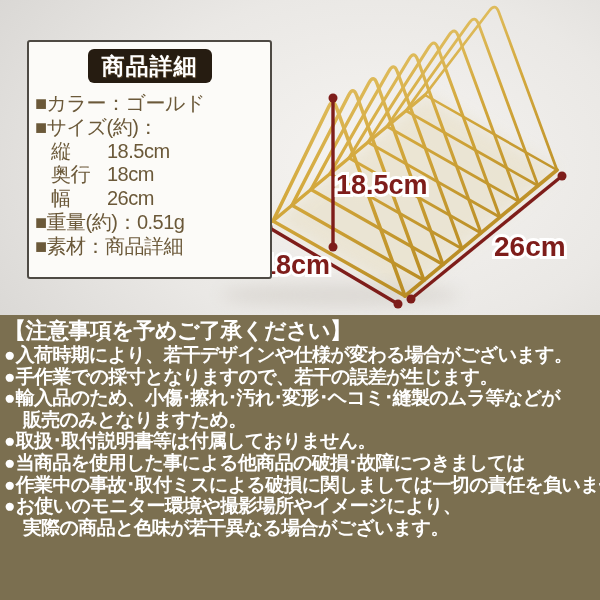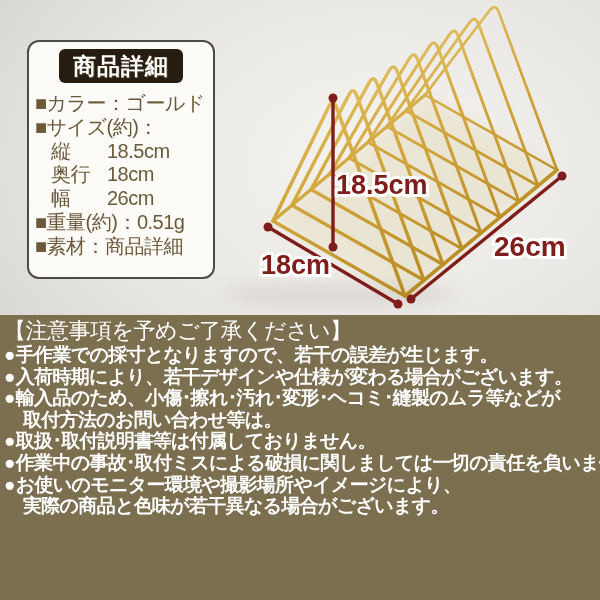--- a/index.html
+++ b/index.html
@@ -6,43 +6,43 @@
   body{width:600px;height:600px;font-family:"Liberation Sans","DejaVu Sans",sans-serif;overflow:hidden;}
   .page{position:relative;width:600px;height:600px;overflow:hidden;background:#e9e7e4;}
 
   
   .top{position:absolute;left:0;top:0;width:600px;height:315px;
        background:radial-gradient(ellipse 470px 320px at 63% 52%,
          var(--top-bg-center) 0%, var(--top-bg-mid) 55%, var(--top-bg-edge) 100%);}
   .photo-svg{position:absolute;left:0;top:0;}
 
   
-  .detail-box{position:absolute;left:27px;top:40px;width:188px;height:239px;
+  .detail-box{position:absolute;left:27px;top:40px;width:245px;height:239px;
       box-sizing:border-box;background:var(--detail-box-bg);
-      border:2px solid var(--detail-box-border);border-radius:12px;}
+      border:2px solid var(--detail-box-border);border-radius:3px;}
   .detail-title{width:96px;padding:0 14px;height:34px;margin:7px auto 9px;
       background:var(--detail-title-bg);color:var(--detail-title-text);
       border-radius:6px;font-size:23px;font-weight:bold;letter-spacing:1px;
       display:flex;align-items:center;justify-content:center;
       text-shadow:1px 1px 0 rgba(90,68,38,.8);}
   .spec-row,.size-row{color:var(--detail-text);font-weight:normal;font-size:20px;
       line-height:23.8px;white-space:nowrap;letter-spacing:-0.5px;}
   .spec-row{padding-left:6px;}
   .size-row{display:flex;padding-left:22px;}
   .size-label{width:56px;flex:0 0 56px;}
 
   
   .dim-label{font-family:"Liberation Sans","DejaVu Sans",sans-serif;font-weight:bold;
       fill:var(--dimension);stroke:#ffffff;stroke-width:6px;paint-order:stroke;}
 
   
   .notice{position:absolute;left:0;top:315px;width:600px;height:285px;
       box-sizing:border-box;background:var(--notice-bg);color:var(--notice-text);
       padding:3px 4px 0 4px;overflow:hidden;}
-  .notice-title{font-size:22px;font-weight:normal;line-height:26px;letter-spacing:-0.5px;white-space:nowrap;}
+  .notice-title{font-size:22px;font-weight:bold;line-height:26px;letter-spacing:-0.5px;white-space:nowrap;}
   .notice-line{font-size:19px;font-weight:bold;line-height:21.6px;
       letter-spacing:-0.7px;white-space:nowrap;}
   .notice-line.cont{padding-left:19px;}
   .bullet{margin-right:1px;}
 </style>
 </head>
 <body>
 
 <div class="page">
 
@@ -126,24 +126,25 @@
           </div>
           <div class="spec-row">■重量(約)：0.51g</div>
           <div class="spec-row">■素材：商品詳細</div>
         </div>
     </div>
   </section>
 
   <section class="notice">
     <div class="notice-title">【注意事項を予めご了承ください】</div>
     <div id="notice-items">
+        <div class="notice-line"><span class="bullet">●</span><span>入荷時期により、若干デザインや仕様が変わる場合がございます。</span></div>
         <div class="notice-line"><span class="bullet">●</span><span>手作業での採寸となりますので、若干の誤差が生じます。</span></div>
-        <div class="notice-line"><span class="bullet">●</span><span>入荷時期により、若干デザインや仕様が変わる場合がございます。</span></div>
         <div class="notice-line"><span class="bullet">●</span><span>輸入品のため、小傷･擦れ･汚れ･変形･ヘコミ･縫製のムラ等などが</span></div>
-        <div class="notice-line cont">取付方法のお問い合わせ等は。</div>
+        <div class="notice-line cont">販売のみとなりますため。</div>
         <div class="notice-line"><span class="bullet">●</span><span>取扱･取付説明書等は付属しておりません。</span></div>
+        <div class="notice-line"><span class="bullet">●</span><span>当商品を使用した事による他商品の破損･故障につきましては</span></div>
         <div class="notice-line"><span class="bullet">●</span><span>作業中の事故･取付ミスによる破損に関しましては一切の責任を負いません。</span></div>
         <div class="notice-line"><span class="bullet">●</span><span>お使いのモニター環境や撮影場所やイメージにより、</span></div>
         <div class="notice-line cont">実際の商品と色味が若干異なる場合がございます。</div>
       </div>
   </section>
 
 </div>
 
 </body></html>

